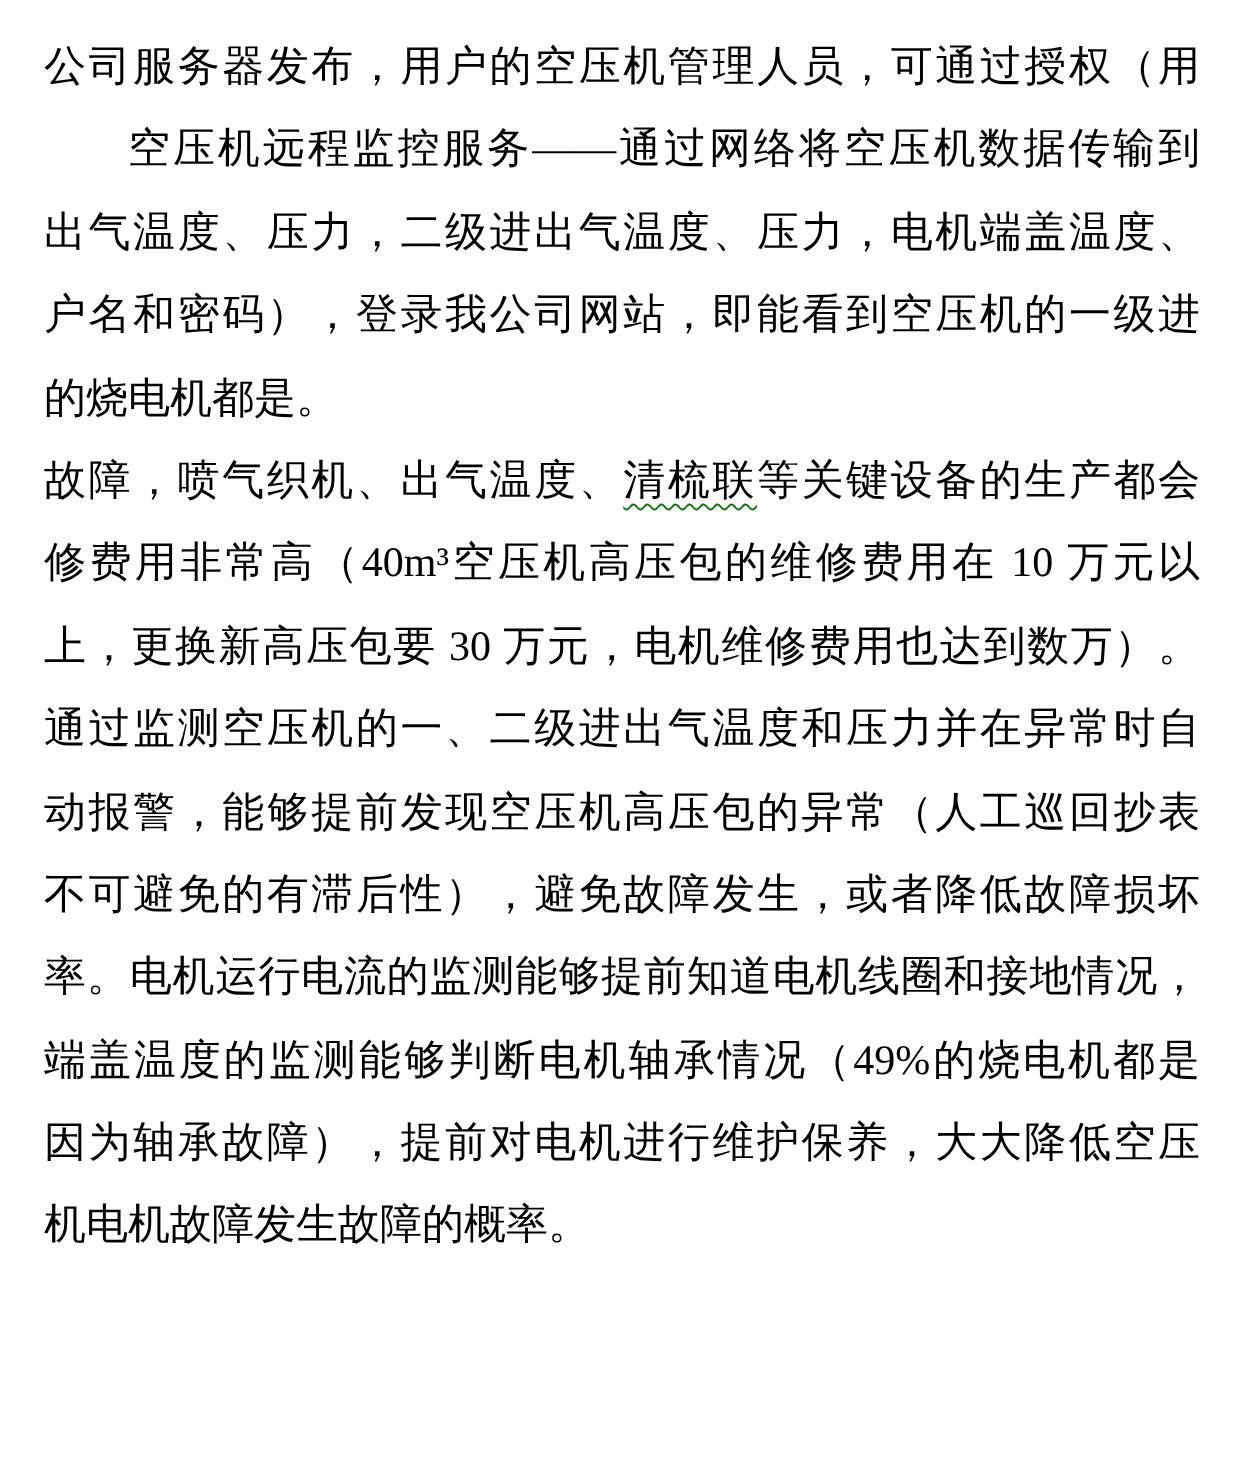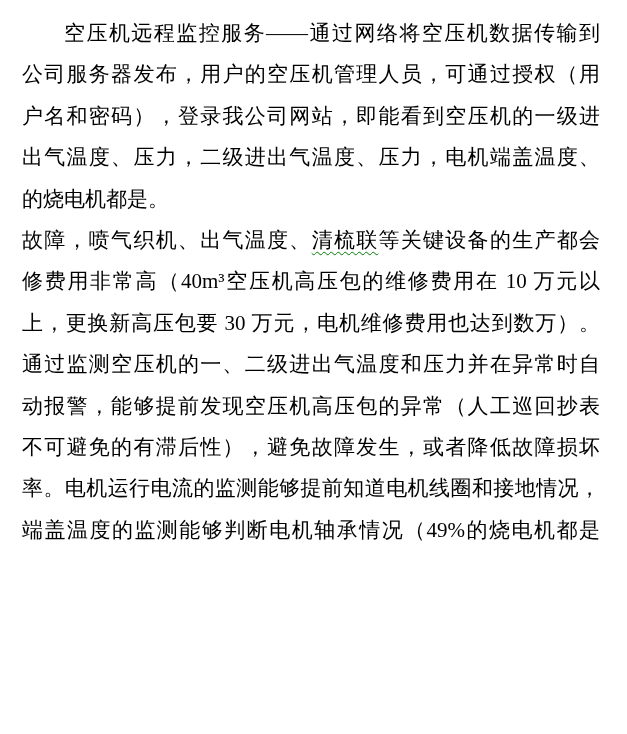--- a/index.html
+++ b/index.html
@@ -46,30 +46,32 @@
     text-underline-offset: 4px;
     text-decoration-skip-ink: none;
   }
 </style>
 </head>
 <body>
 
 <div class="doc">
   <div id="doc-body">
       <div class="paragraph">
+        <div class="line"><span>公司服务器发布，用户的空压机管理人员，可通过授权（用</span></div>
         <div class="line first"><span>空压机远程监控服务——通过网络将空压机数据传输到</span></div>
-        <div class="line"><span>公司服务器发布，用户的空压机管理人员，可通过授权（用</span></div>
+        <div class="line"><span>出气温度、压力，二级进出气温度、压力，电机端盖温度、</span></div>
         <div class="line"><span>户名和密码），登录我公司网站，即能看到空压机的一级进</span></div>
-        <div class="line"><span>出气温度、压力，二级进出气温度、压力，电机端盖温度、</span></div>
         <div class="line para-last"><span>的烧电机都是。</span></div>
       </div>
       <div class="paragraph">
         <div class="line"><span>故障，喷气织机、出气温度、</span><span class="spellcheck">清梳联</span><span>等关键设备的生产都会</span></div>
         <div class="line"><span>修费用非常高（40m³空压机高压包的维修费用在 10 万元以</span></div>
         <div class="line"><span>上，更换新高压包要 30 万元，电机维修费用也达到数万）。</span></div>
         <div class="line"><span>通过监测空压机的一、二级进出气温度和压力并在异常时自</span></div>
         <div class="line"><span>动报警，能够提前发现空压机高压包的异常（人工巡回抄表</span></div>
         <div class="line"><span>不可避免的有滞后性），避免故障发生，或者降低故障损坏</span></div>
         <div class="line"><span>率。电机运行电流的监测能够提前知道电机线圈和接地情况，</span></div>
         <div class="line"><span>端盖温度的监测能够判断电机轴承情况（49%的烧电机都是</span></div>
+        <div class="line"><span>因为轴承故障），提前对电机进行维护保养，大大降低空压</span></div>
+        <div class="line para-last"><span>机电机故障发生故障的概率。</span></div>
       </div>
     </div>
 </div>
 
 </body></html>

